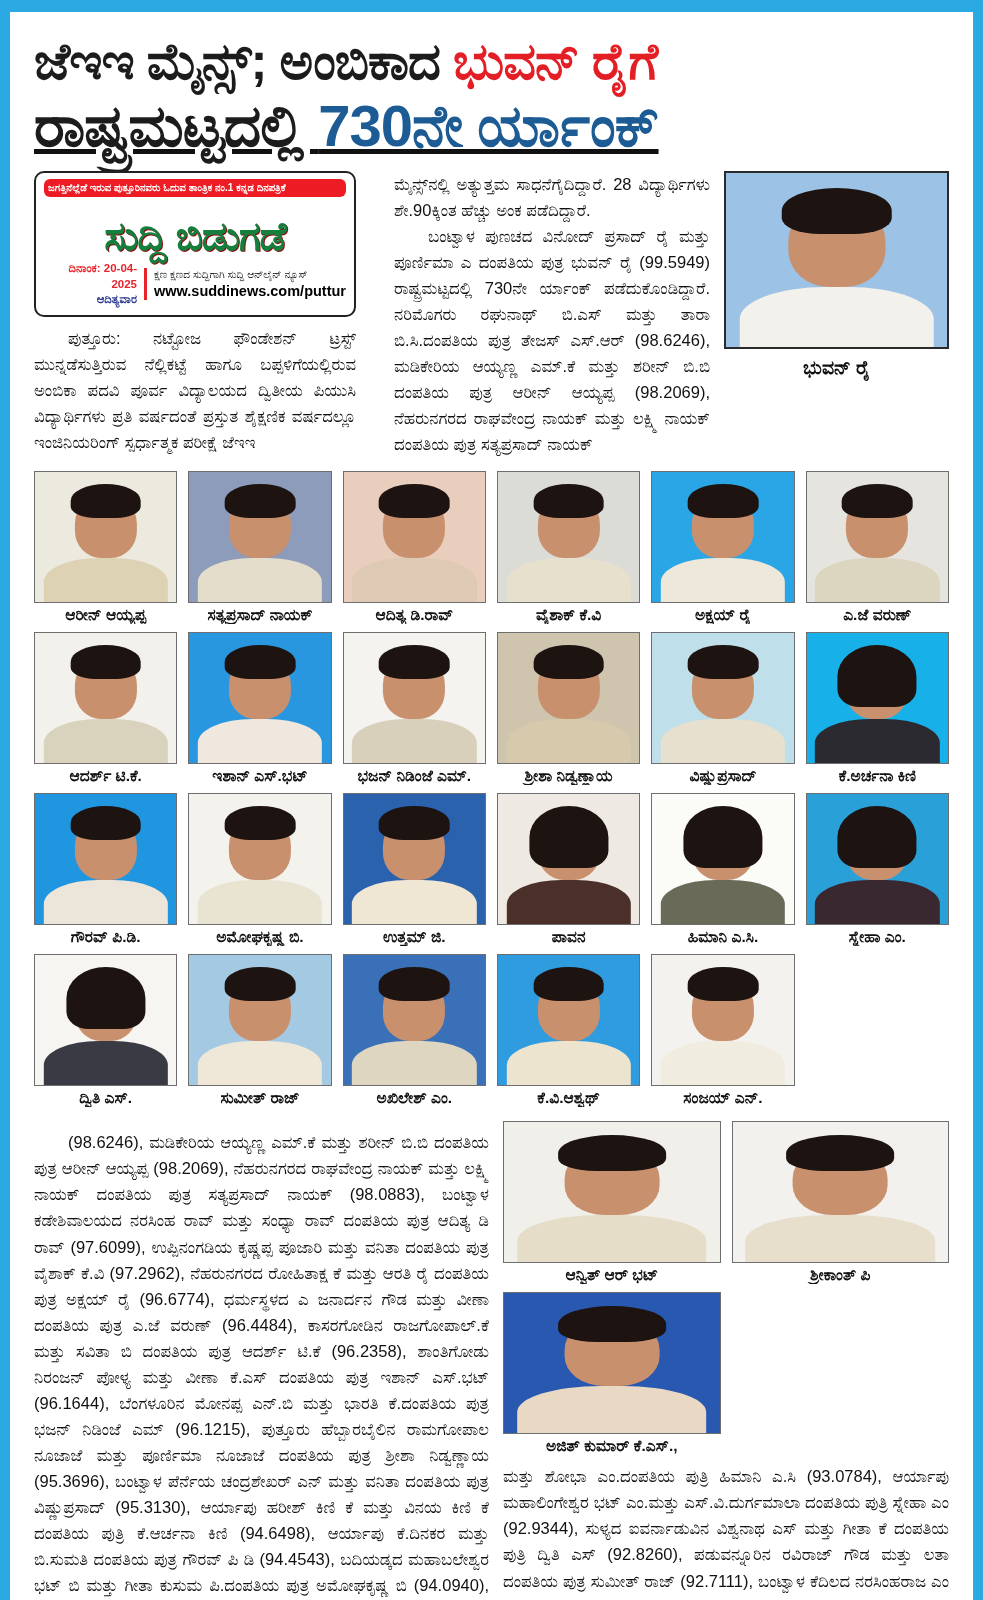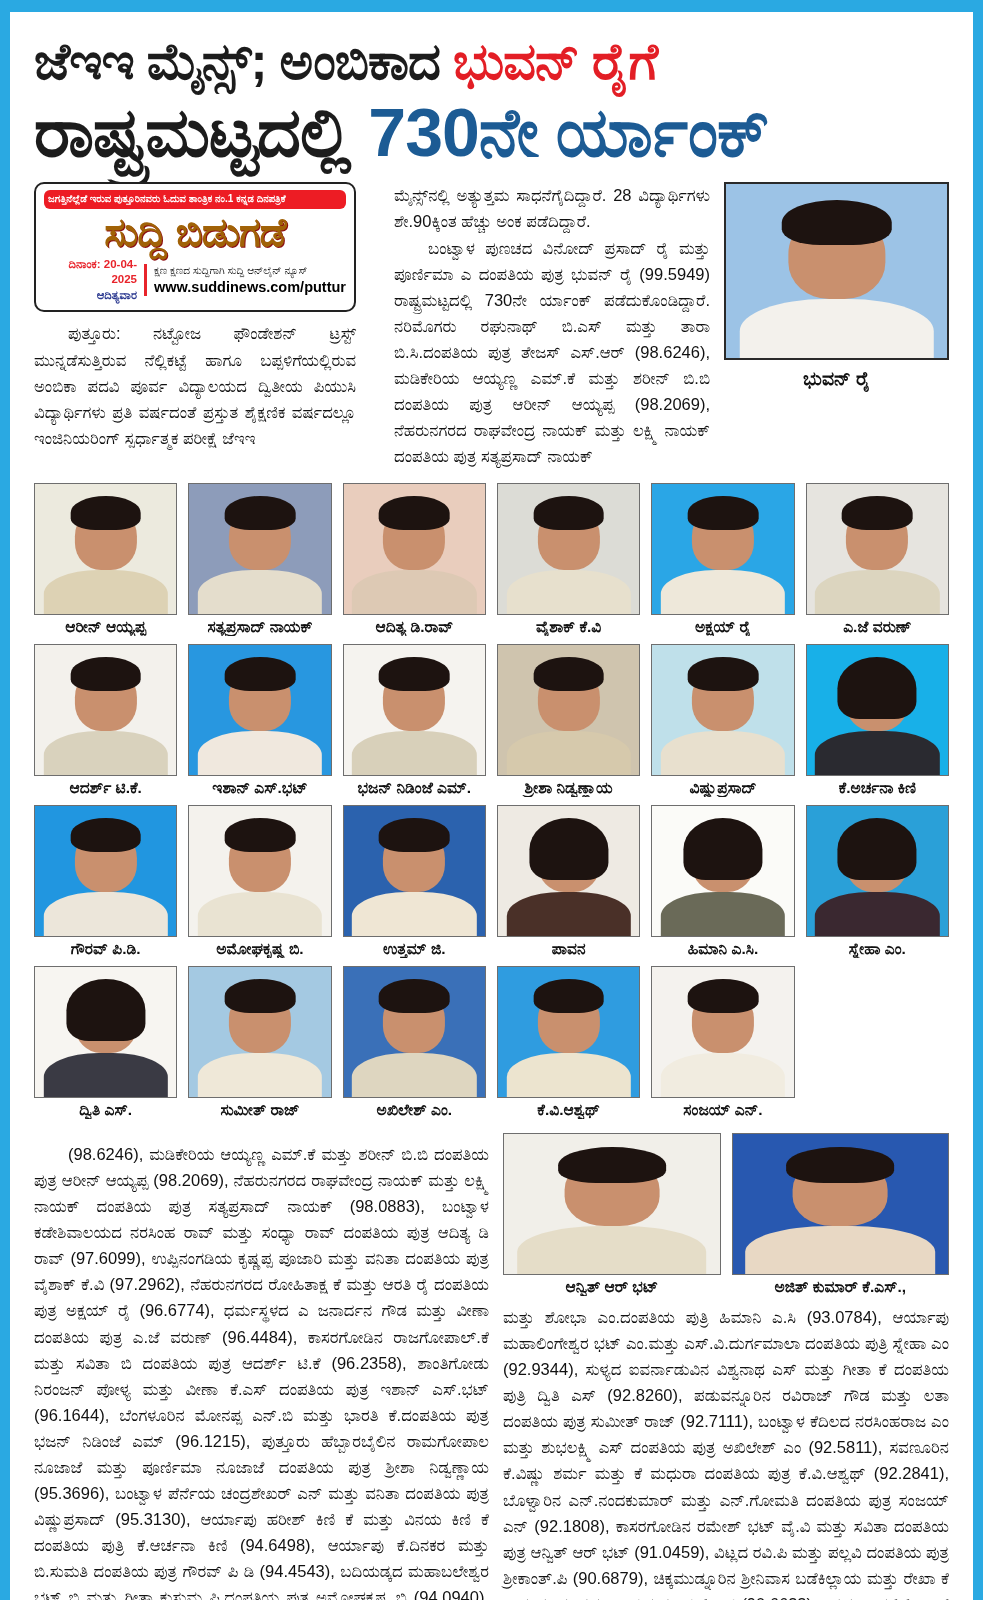--- a/index.html
+++ b/index.html
@@ -7,21 +7,21 @@
   body { width:983px; font-family:"Liberation Sans", sans-serif; color:#111; }
   .frame {
     width:983px; min-height:1600px;
     border-left:10px solid #2aa9e2; border-right:10px solid #2aa9e2;
     border-top:12px solid #2aa9e2; border-bottom:28px solid #2aa9e2;
     padding:14px 24px 18px; background:#fff;
   }
   
   .headline { font-weight:bold; line-height:1.18; letter-spacing:-1px; margin:6px 0 10px; }
   .headline .l1 { font-size:51px; }
-  .headline .l2 { font-size:68px; }
+  .headline .l2 { font-size:58px;text-decoration:underline; }
   .hl-black { color:#1c1c1c; }
   
   .topsec { display:flex; gap:14px; margin-top:10px; }
   .col-left { width:322px; flex:0 0 322px; }
   .col-mid  { flex:1; }
   .col-photo{ width:225px; flex:0 0 225px; }
   
   .mast { border:2px solid #222; border-radius:10px; padding:6px 8px 7px; background:#fff; }
   .mast-banner { color:#fff; border-radius:6px; font-size:10px; font-weight:bold;
                  text-align:left; padding:3px 4px; line-height:1.25; }
@@ -69,21 +69,21 @@
 
   <div class="headline">
     <div class="l1"><span class="hl-black">ಜೆಇಇ ಮೈನ್ಸ್; ಅಂಬಿಕಾದ </span><span class="hl-red" id="hl-red" style="color: rgb(227, 30, 37);">ಭುವನ್ ರೈಗೆ</span></div>
     <div class="l2"><span class="hl-black">ರಾಷ್ಟ್ರಮಟ್ಟದಲ್ಲಿ </span><span class="hl-blue" id="hl-blue" style="color: rgb(28, 91, 148);">730ನೇ ರ್ಯಾಂಕ್</span></div>
   </div>
 
   <div class="topsec">
     <div class="col-left">
       <div class="mast">
         <div class="mast-banner" id="mast-banner" style="background: rgb(237, 28, 36);">ಜಗತ್ತಿನೆಲ್ಲೆಡೆ ಇರುವ ಪುತ್ತೂರಿನವರು ಓದುವ ತಾಂತ್ರಿಕ ನಂ.1 ಕನ್ನಡ ದಿನಪತ್ರಿಕೆ</div>
-        <div class="mast-logo" id="mast-logo" style="color: #a16207;">ಸುದ್ದಿ ಬಿಡುಗಡೆ</div>
+        <div class="mast-logo" id="mast-logo" style="color: #15803d; margin-top: 16px;">ಸುದ್ದಿ ಬಿಡುಗಡೆ</div>
         <div class="mast-bottom">
           <div class="mast-date">
             <div class="d">ದಿನಾಂಕ: 20-04-2025</div>
             <div class="day" style="color: rgb(43, 57, 144);">ಆದಿತ್ಯವಾರ</div>
           </div>
           <div class="mast-divider"></div>
           <div class="mast-right">
             <div>ಕ್ಷಣ ಕ್ಷಣದ ಸುದ್ದಿಗಾಗಿ ಸುದ್ದಿ ಆನ್‌ಲೈನ್ ನ್ಯೂಸ್</div>
             <div class="url">www.suddinews.com/puttur</div>
           </div>
@@ -302,20 +302,28 @@
       <div class="row5grid" id="row5-grid">
           <div class="cell">
             <div class="photo" style="background: rgb(241, 239, 233);">
               <div class="ph-torso" style="background: rgb(229, 221, 200);"></div>
               <div class="ph-head" style="background: rgb(201, 144, 110);"></div>
               <div class="ph-hair"></div>
             </div>
             <div class="caption">ಆನ್ವಿತ್ ಆರ್ ಭಟ್</div>
           </div>
           <div class="cell">
+            <div class="photo" style="background: rgb(243, 241, 237);">
+              <div class="ph-torso" style="background: rgb(231, 223, 204);"></div>
+              <div class="ph-head" style="background: rgb(201, 144, 110);"></div>
+              <div class="ph-hair"></div>
+            </div>
+            <div class="caption">ಶ್ರೀಕಾಂತ್ ಪಿ</div>
+          </div>
+          <div class="cell">
             <div class="photo" style="background: rgb(40, 88, 176);">
               <div class="ph-torso" style="background: rgb(232, 216, 196);"></div>
               <div class="ph-head" style="background: rgb(201, 144, 110);"></div>
               <div class="ph-hair"></div>
             </div>
             <div class="caption">ಅಜಿತ್ ಕುಮಾರ್ ಕೆ.ಎಸ್.,</div>
           </div>
         </div>
       <p class="bodytext">ಮತ್ತು ಶೋಭಾ ಎಂ.ದಂಪತಿಯ ಪುತ್ರಿ ಹಿಮಾನಿ ಎ.ಸಿ (93.0784), ಆರ್ಯಾಪು ಮಹಾಲಿಂಗೇಶ್ವರ ಭಟ್ ಎಂ.ಮತ್ತು ಎಸ್.ವಿ.ದುರ್ಗಮಾಲಾ ದಂಪತಿಯ ಪುತ್ರಿ ಸ್ನೇಹಾ ಎಂ (92.9344), ಸುಳ್ಯದ ಐವರ್ನಾಡುವಿನ ವಿಶ್ವನಾಥ ಎಸ್ ಮತ್ತು ಗೀತಾ ಕೆ ದಂಪತಿಯ ಪುತ್ರಿ ದ್ವಿತಿ ಎಸ್ (92.8260), ಪಡುವನ್ನೂರಿನ ರವಿರಾಜ್ ಗೌಡ ಮತ್ತು ಲತಾ ದಂಪತಿಯ ಪುತ್ರ ಸುಮೀತ್ ರಾಜ್ (92.7111), ಬಂಟ್ವಾಳ ಕೆದಿಲದ ನರಸಿಂಹರಾಜ ಎಂ ಮತ್ತು ಶುಭಲಕ್ಷ್ಮಿ ಎಸ್ ದಂಪತಿಯ ಪುತ್ರ ಅಖಿಲೇಶ್ ಎಂ (92.5811), ಸವಣೂರಿನ ಕೆ.ವಿಷ್ಣು ಶರ್ಮ ಮತ್ತು ಕೆ ಮಧುರಾ ದಂಪತಿಯ ಪುತ್ರ ಕೆ.ವಿ.ಆಶ್ವಥ್ (92.2841), ಬೊಳ್ವಾರಿನ ಎನ್.ನಂದಕುಮಾರ್ ಮತ್ತು ಎನ್.ಗೋಮತಿ ದಂಪತಿಯ ಪುತ್ರ ಸಂಜಯ್ ಎನ್ (92.1808), ಕಾಸರಗೋಡಿನ ರಮೇಶ್ ಭಟ್ ವೈ.ವಿ ಮತ್ತು ಸವಿತಾ ದಂಪತಿಯ ಪುತ್ರ ಆನ್ವಿತ್ ಆರ್ ಭಟ್ (91.0459), ವಿಟ್ಲದ ರವಿ.ಪಿ ಮತ್ತು ಪಲ್ಲವಿ ದಂಪತಿಯ ಪುತ್ರ ಶ್ರೀಕಾಂತ್.ಪಿ (90.6879), ಚಿಕ್ಕಮುಡ್ನೂರಿನ ಶ್ರೀನಿವಾಸ ಬಡೆಕಿಲ್ಲಾಯ ಮತ್ತು ರೇಖಾ ಕೆ ವಿ ದಂಪತಿಯ ಪುತ್ರ ಅಜಿತ್ ಕುಮಾರ್ ಕೆ.ಎಸ್.(90.6633) ಉತ್ತಮ ಸಾಧನೆಯೊಂದಿಗೆ ಸಂಸ್ಥೆಗೆ ಕೀರ್ತಿ ತಂದಿದ್ದಾರೆ ಎಂದು ಸಂಸ್ಥೆಯ ಪ್ರಕಟಣೆ ತಿಳಿಸಿದೆ.</p>
     </div>

